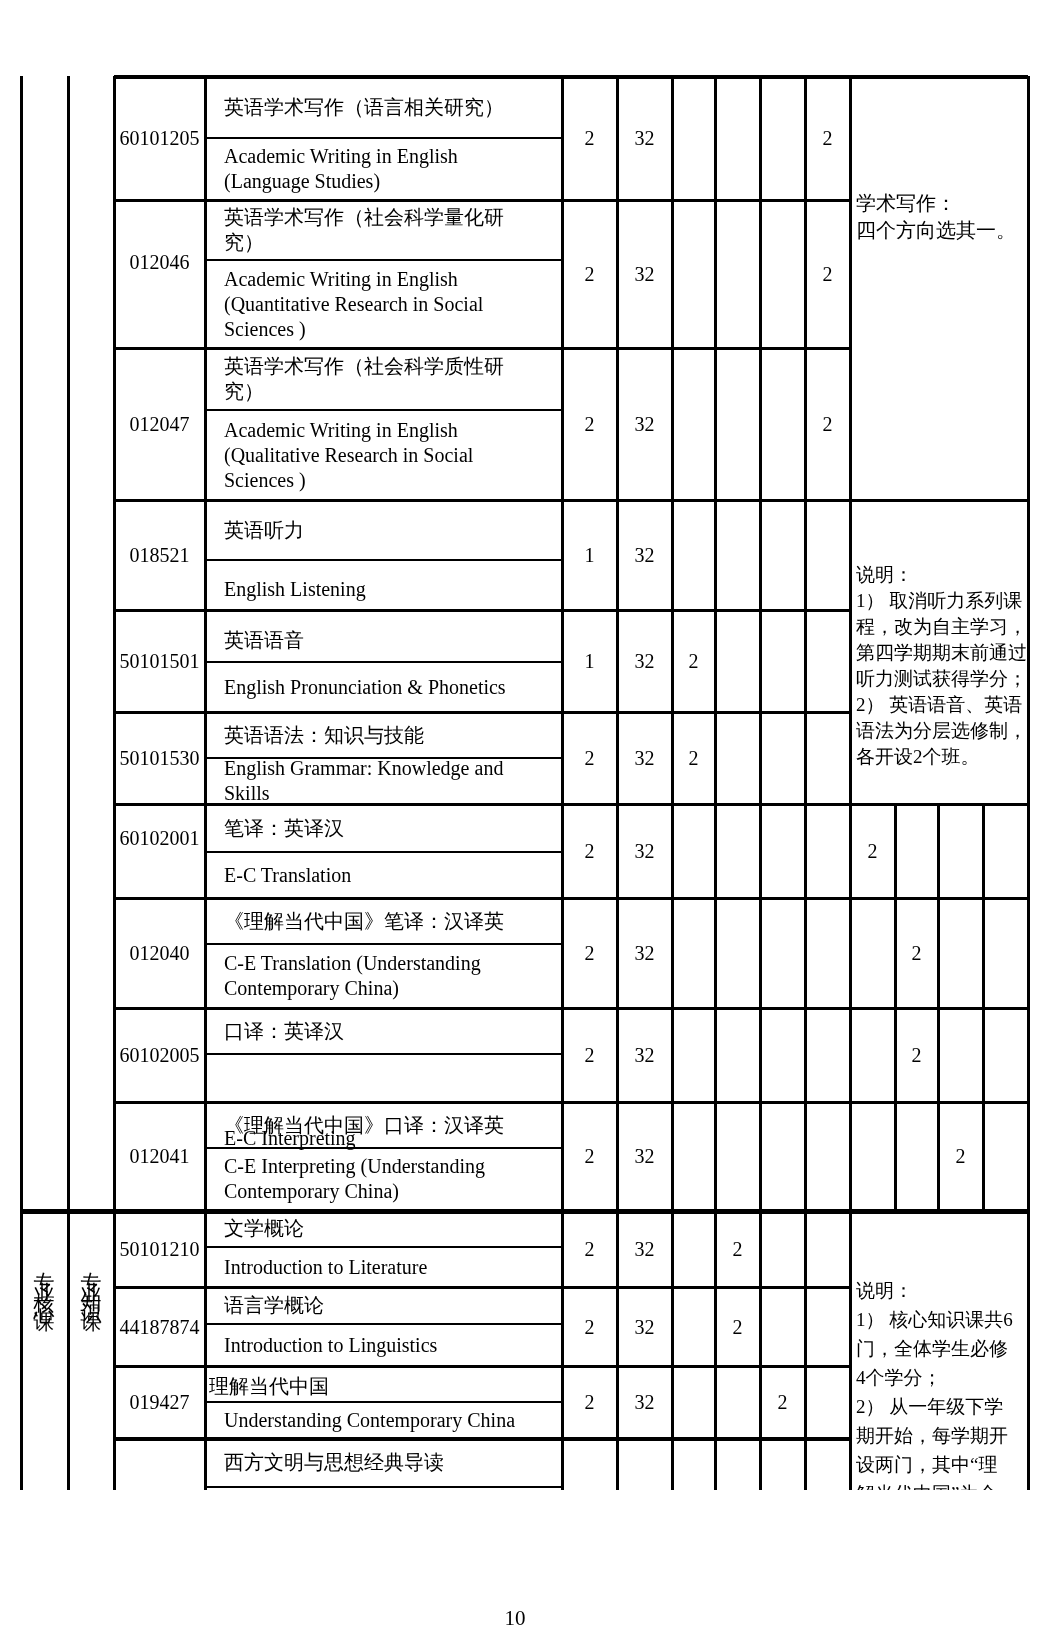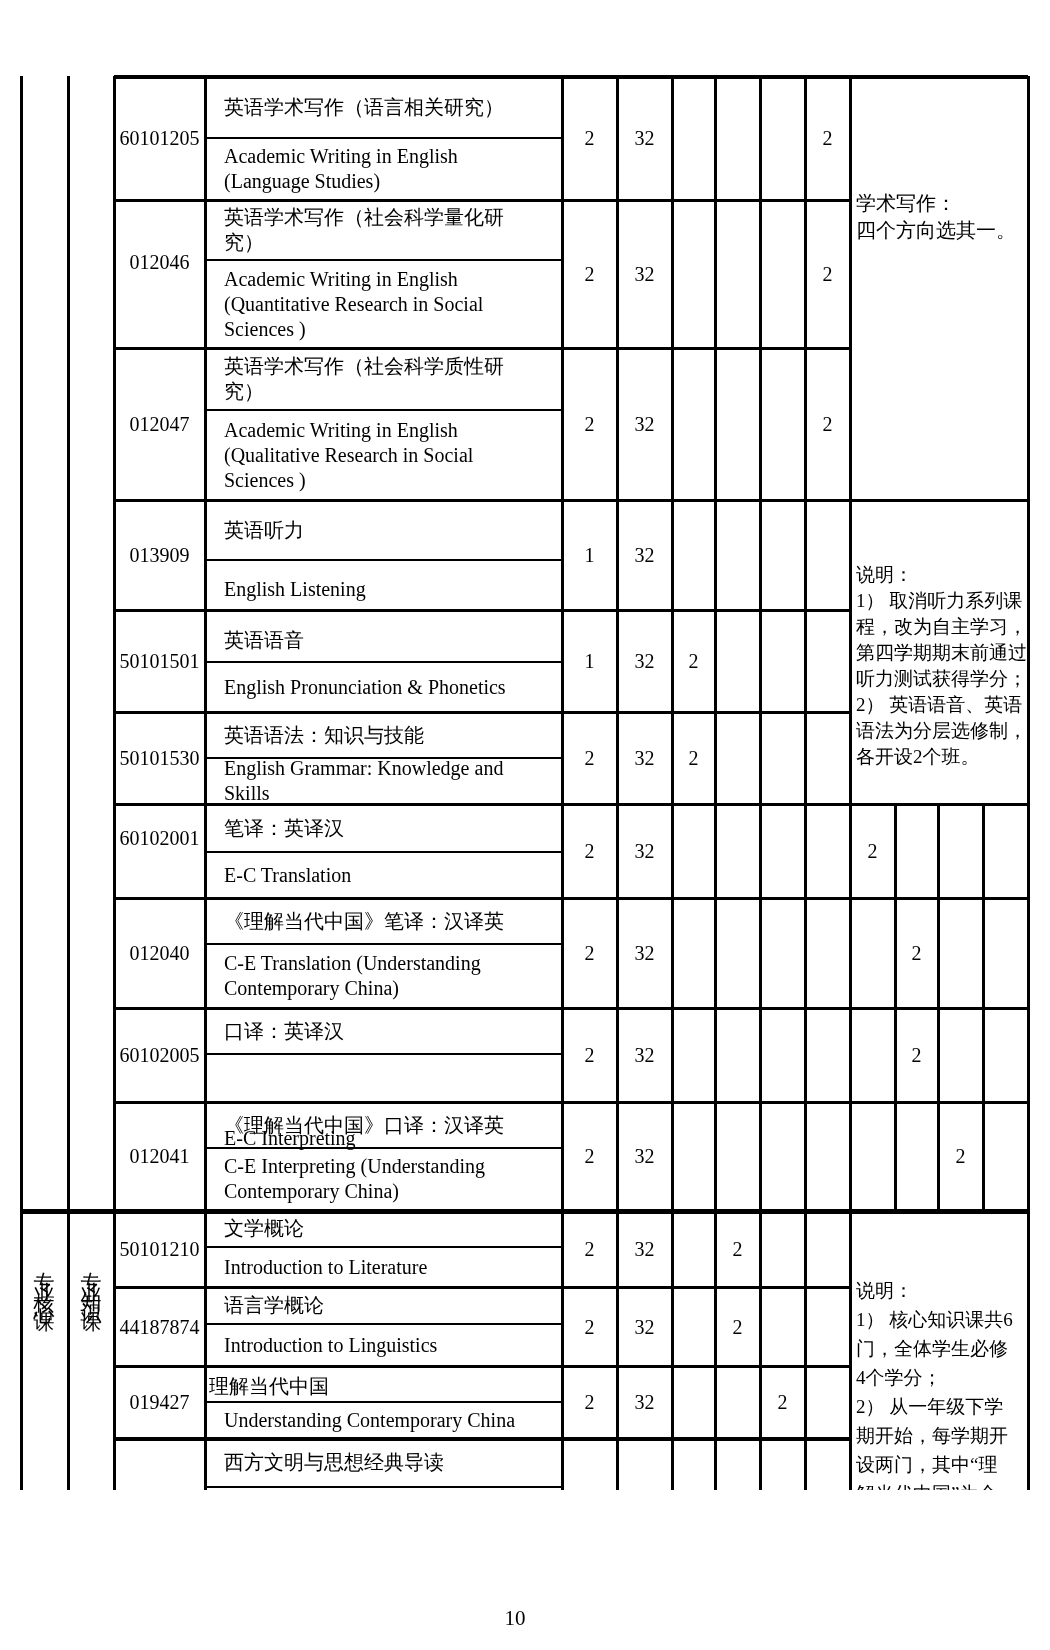--- a/index.html
+++ b/index.html
@@ -42,21 +42,21 @@
       <div class="cell" style="position: absolute; left: 808px; top: 202px; width: 39px; height: 144px;">2</div>
       <div class="cell" style="position: absolute; left: 117px; top: 350px; width: 85px; height: 148px;">012047</div>
       <div class="name" style="position: absolute; left: 208px; top: 350px; width: 351px; height: 58px;">英语学术写作（社会科学质性研
 究）</div>
       <div class="name" style="position: absolute; left: 208px; top: 412px; width: 351px; height: 86px;">Academic Writing in English
 (Qualitative Research in Social
 Sciences )</div>
       <div class="cell" style="position: absolute; left: 565px; top: 350px; width: 49px; height: 148px;">2</div>
       <div class="cell" style="position: absolute; left: 620px; top: 350px; width: 49px; height: 148px;">32</div>
       <div class="cell" style="position: absolute; left: 808px; top: 350px; width: 39px; height: 148px;">2</div>
-      <div class="cell" style="position: absolute; left: 117px; top: 502px; width: 85px; height: 106px;">013909</div>
+      <div class="cell" style="position: absolute; left: 117px; top: 502px; width: 85px; height: 106px;">018521</div>
       <div class="name" style="position: absolute; left: 208px; top: 502px; width: 351px; height: 56px;">英语听力</div>
       <div class="name" style="position: absolute; left: 208px; top: 562px; width: 351px; height: 54px;">English Listening</div>
       <div class="cell" style="position: absolute; left: 565px; top: 502px; width: 49px; height: 106px;">1</div>
       <div class="cell" style="position: absolute; left: 620px; top: 502px; width: 49px; height: 106px;">32</div>
       <div class="cell" style="position: absolute; left: 117px; top: 612px; width: 85px; height: 98px;">50101501</div>
       <div class="name" style="position: absolute; left: 208px; top: 612px; width: 351px; height: 56px;">英语语音</div>
       <div class="name" style="position: absolute; left: 208px; top: 664px; width: 351px; height: 46px;">English Pronunciation &amp; Phonetics</div>
       <div class="cell" style="position: absolute; left: 565px; top: 612px; width: 49px; height: 98px;">1</div>
       <div class="cell" style="position: absolute; left: 620px; top: 612px; width: 49px; height: 98px;">32</div>
       <div class="cell" style="position: absolute; left: 675px; top: 612px; width: 37px; height: 98px;">2</div>

